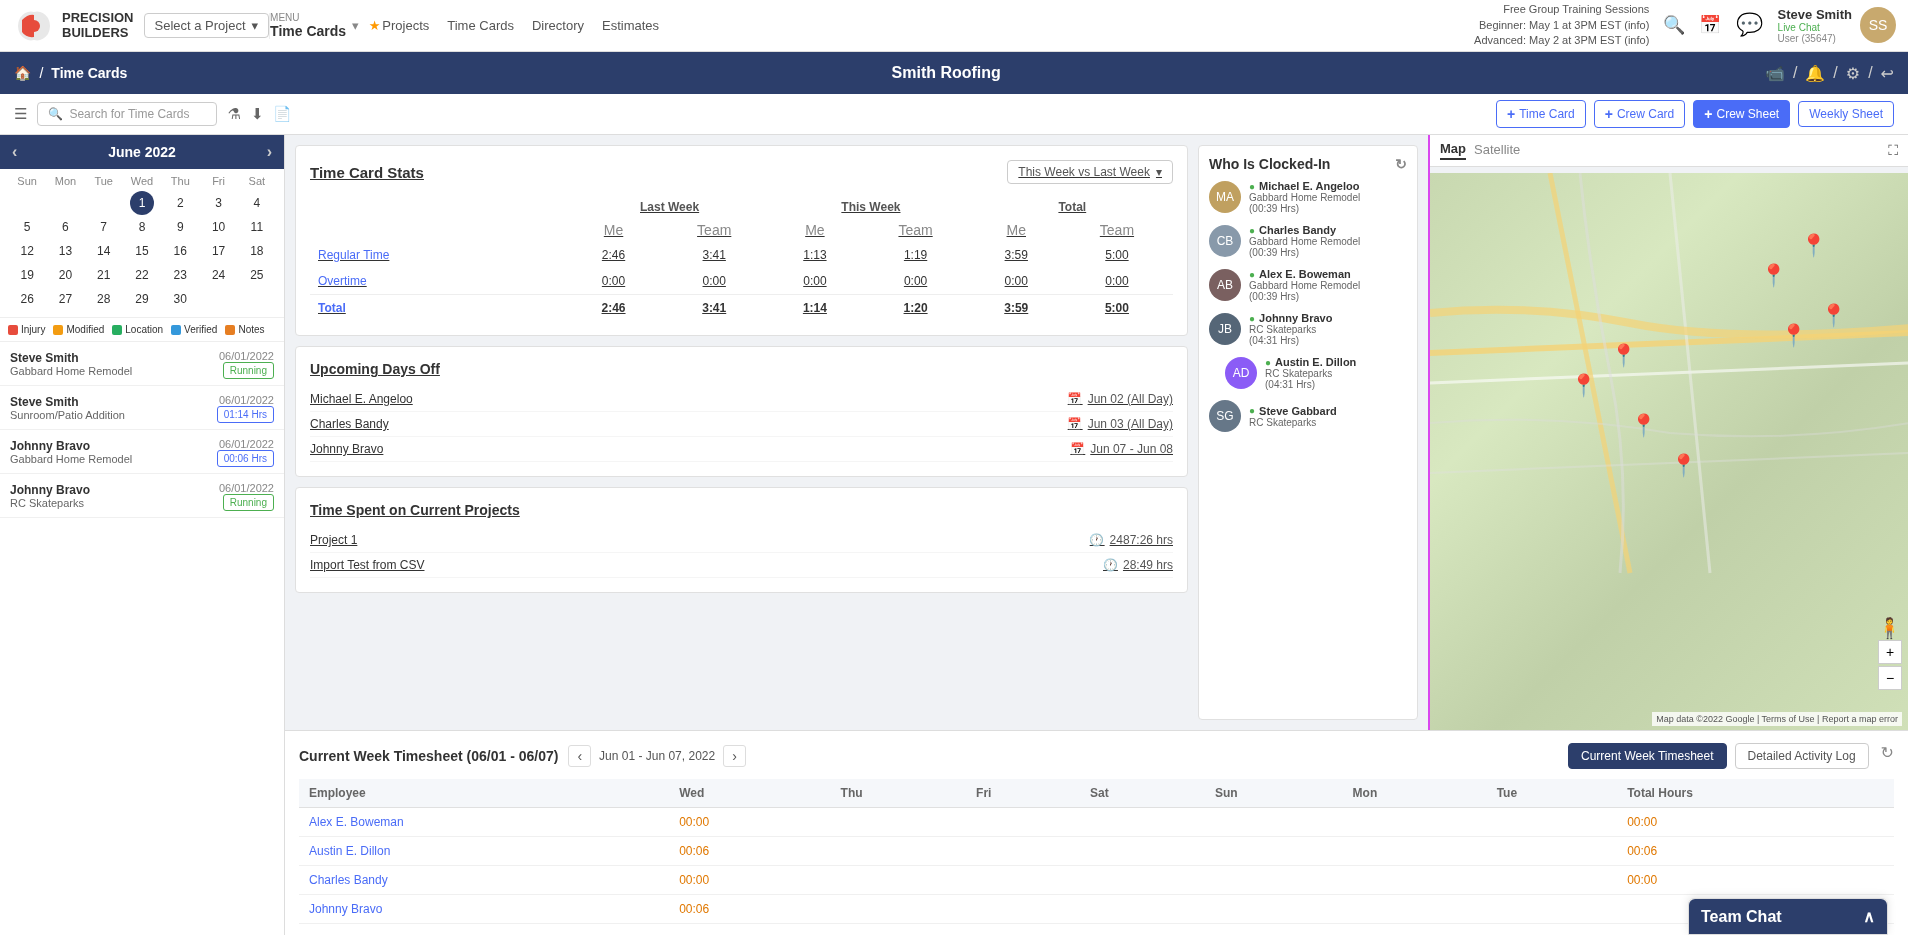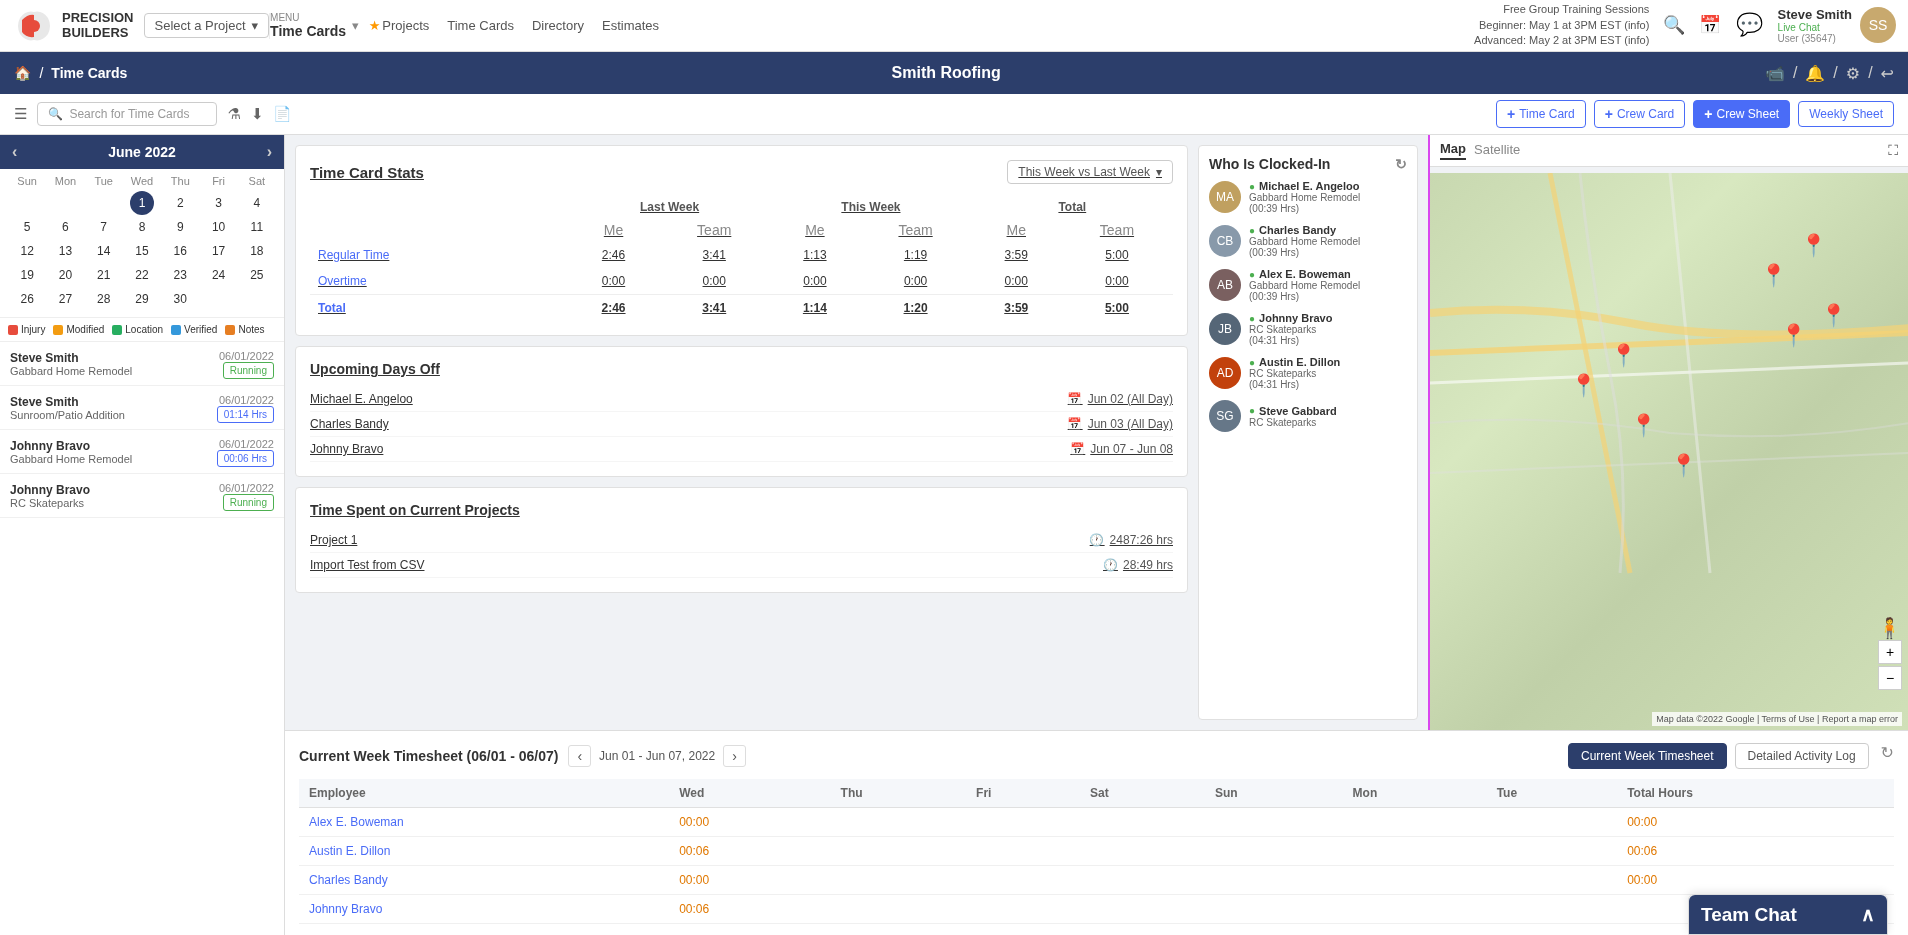--- a/index.html
+++ b/index.html
@@ -139,21 +139,21 @@
 
     
     .team-chat {
       position: fixed; bottom: 0; right: 20px;
       width: 200px; background: #fff; border: 1px solid #ddd; border-radius: 6px 6px 0 0;
       box-shadow: 0 -2px 8px rgba(0,0,0,0.1);
     }
     .team-chat-header {
       background: #2c3e6b; color: #fff; padding: 8px 12px;
       display: flex; justify-content: space-between; align-items: center;
-      border-radius: 6px 6px 0 0; font-size: 19px; font-weight: 600; cursor: pointer;
+      border-radius: 6px 6px 0 0; font-size: 16px; font-weight: 600; cursor: pointer;
     }
 
     
     ::-webkit-scrollbar { width: 6px; height: 6px; }
     ::-webkit-scrollbar-track { background: #f1f1f1; }
     ::-webkit-scrollbar-thumb { background: #ccc; border-radius: 3px; }
   </style>
 </head>
 <body>
 
@@ -529,21 +529,21 @@
         </div>
         <div class="clocked-item">
           <div class="clocked-avatar" style="background:#556677;">JB</div>
           <div class="clocked-info">
             <div class="clocked-name"><span class="green-dot">●</span>Johnny Bravo</div>
             <div class="clocked-project">RC Skateparks</div>
             <div class="clocked-time">(04:31 Hrs)</div>
           </div>
         </div>
         <div class="clocked-item">
-          <div class="clocked-avatar" style="background:#c2410c;">AD</div>
+          <div class="clocked-avatar" style="background:#8b5cf6;margin-left:16px;">AD</div>
           <div class="clocked-info">
             <div class="clocked-name"><span class="green-dot">●</span>Austin E. Dillon</div>
             <div class="clocked-project">RC Skateparks</div>
             <div class="clocked-time">(04:31 Hrs)</div>
           </div>
         </div>
         <div class="clocked-item">
           <div class="clocked-avatar" style="background:#667788;">SG</div>
           <div class="clocked-info">
             <div class="clocked-name"><span class="green-dot">●</span>Steve Gabbard</div>

